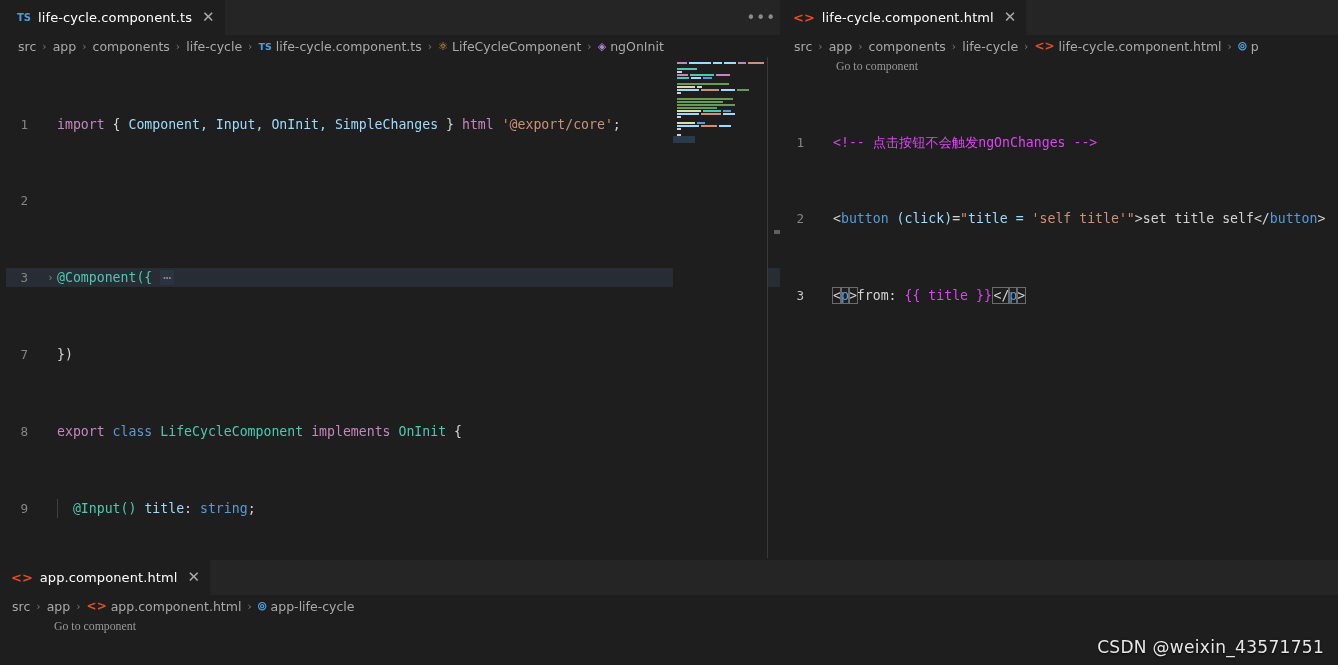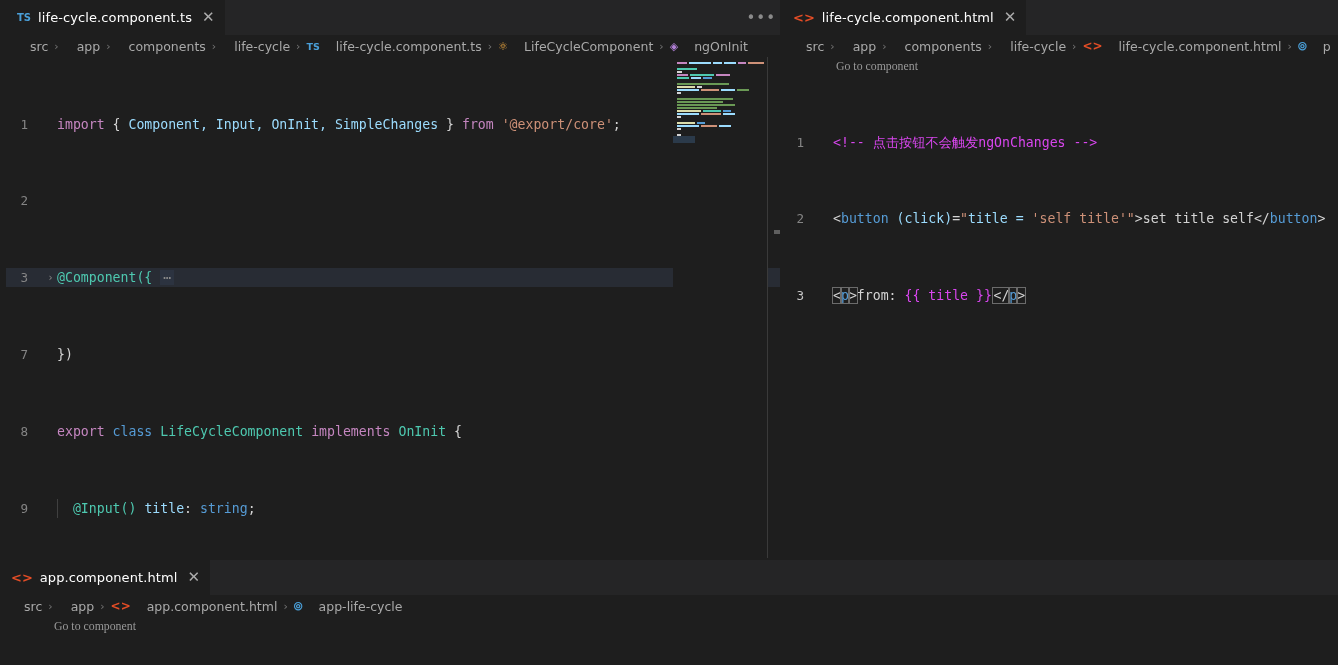--- a/index.html
+++ b/index.html
@@ -46,21 +46,21 @@
   .tabbar-actions {
     position:absolute; right:10px; top:0; height:35px;
     display:flex; align-items:center; color:#8a8a8a; font-size:15px; letter-spacing:1px;
   }
 
   
   .breadcrumb {
     height:22px; background:#1e1e1e; display:flex; align-items:center;
     padding-left:12px; gap:0px; font-size:12.5px; color:#a9a9a9; white-space:nowrap;
   }
-  .bc-seg { color:#a9a9a9;margin-left:12px; }
+  .bc-seg { color:#a9a9a9; }
   .bc-sep { color:#777; margin:0 6px; font-size:11px; }
   .bc-ico { margin-right:4px; font-weight:bold; }
   .bc-ico.ts { color:#4a9fd8; font-size:9.5px; }
   .bc-ico.html { color:#e44d26; font-size:12px; }
   .bc-ico.cls { color:#e8a33d; font-size:11px; }
   .bc-ico.meth { color:#b180d7; font-size:11px; }
   .bc-ico.elem { color:#4a9fd8; font-size:11px; }
 
   
   .codearea { position:relative; background:#1e1e1e; overflow:hidden; }
@@ -160,21 +160,21 @@
       <span class="bc-ico meth">◈</span>
       <span class="bc-seg">ngOnInit</span>
     </div>
 
     <div class="codearea" style="height:501px;">
       <div class="code">
 
         <div class="line">
           <span class="ln">1</span>
           <span class="fold"></span>
-          <span class="ltext"><span class="t-kw">import</span><span class="t-punc"> { </span><span class="t-var">Component, Input, OnInit, SimpleChanges</span><span class="t-punc"> } </span><span class="t-kw">from</span><span class="t-punc"> </span><span class="t-str">'@export/core'</span><span class="t-punc">;</span></span>
+          <span class="ltext"><span class="t-kw">import</span><span class="t-punc"> { </span><span class="t-var">Component, Input, OnInit, SimpleChanges</span><span class="t-punc"> } </span><span class="t-kw">html</span><span class="t-punc"> </span><span class="t-str">'@export/core'</span><span class="t-punc">;</span></span>
         </div>
 
         <div class="line">
           <span class="ln">2</span>
           <span class="fold"></span><span class="ltext"></span>
         </div>
 
         <div class="line hl">
           <span class="ln">3</span>
           <span class="fold">›</span>
@@ -420,14 +420,15 @@
     <div class="codearea" style="height:48px;">
       <div class="codelens">Go to component</div>
       <div class="code">
         
       </div>
     </div>
 
     <div class="bottom-strip"></div>
   </div>
 
+  <div class="watermark">CSDN @weixin_43571751</div>
 
 </div>
 
 </body></html>

